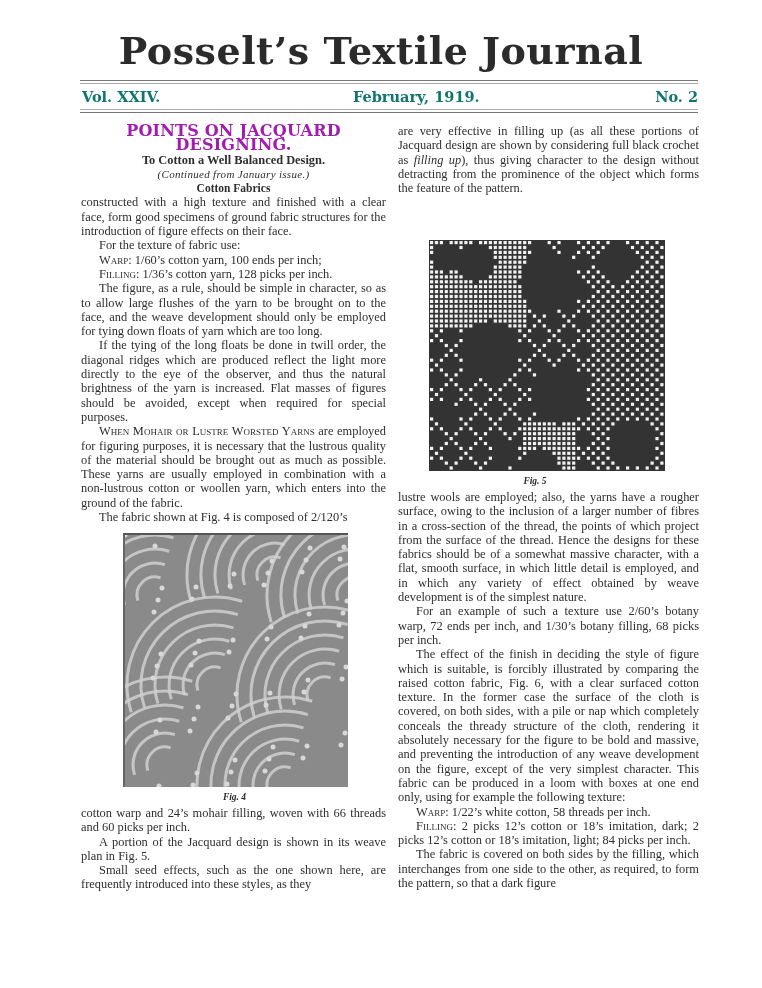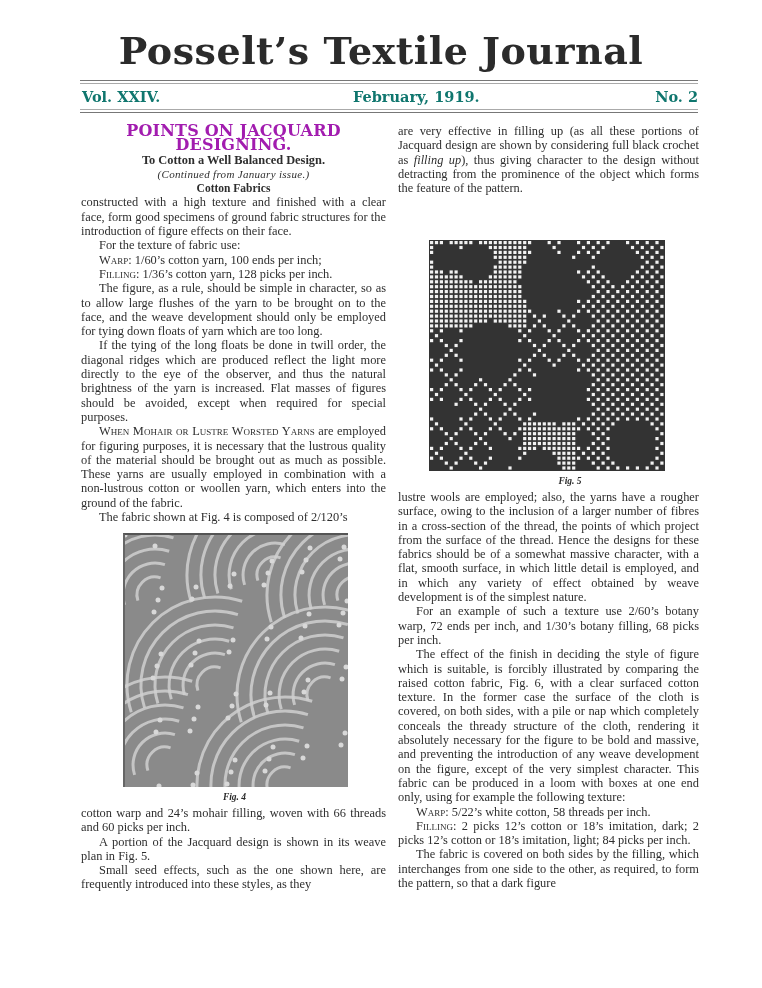--- a/index.html
+++ b/index.html
@@ -1008,22 +1008,22 @@
       <rect x="143.1" y="226.4" width="3.2" height="3.2" fill="#f2f2f2"></rect>
       <rect x="167.6" y="226.4" width="3.2" height="3.2" fill="#f2f2f2"></rect>
       <rect x="177.4" y="226.4" width="3.2" height="3.2" fill="#f2f2f2"></rect>
       <rect x="187.2" y="226.4" width="3.2" height="3.2" fill="#f2f2f2"></rect>
       <rect x="197.0" y="226.4" width="3.2" height="3.2" fill="#f2f2f2"></rect>
       <rect x="206.8" y="226.4" width="3.2" height="3.2" fill="#f2f2f2"></rect>
       <rect x="216.6" y="226.4" width="3.2" height="3.2" fill="#f2f2f2"></rect>
       <rect x="226.4" y="226.4" width="3.2" height="3.2" fill="#f2f2f2"></rect>
     </svg>
 </div>
-<div class="cap" style="left:452px; top:476px; width:236px;">Fig. 5</div>
+<div class="cap" style="left:417px; top:476px; width:236px;">Fig. 5</div>
 
 <div class="col" style="left:398px; top:490px; width:301px;">
   <p>lustre wools are employed; also, the yarns have a rougher surface, owing to the inclusion of a larger number of fibres in a cross-section of the thread, the points of which project from the surface of the thread. Hence the designs for these fabrics should be of a somewhat massive character, with a flat, smooth surface, in which little detail is employed, and in which any variety of effect obtained by weave development is of the simplest nature.</p>
   <p class="ind">For an example of such a texture use 2/60’s botany warp, 72 ends per inch, and 1/30’s botany filling, 68 picks per inch.</p>
   <p class="ind">The effect of the finish in deciding the style of figure which is suitable, is forcibly illustrated by comparing the raised cotton fabric, Fig. 6, with a clear surfaced cotton texture.  In the former case the surface of the cloth is covered, on both sides, with a pile or nap which completely conceals the thready structure of the cloth, rendering it absolutely necessary for the figure to be bold and massive, and preventing the introduction of any weave development on the figure, except of the very simplest character.  This fabric can be produced in a loom with boxes at one end only, using for example the following texture:</p>
-  <p class="ind"><span class="sc">Warp</span><span>:  5/22’s white cotton, 58 threads per inch.</span></p>
+  <p class="ind"><span class="sc">Warp</span><span>:  1/22’s white cotton, 58 threads per inch.</span></p>
   <p class="ind"><span class="sc">Filling</span><span>:  2 picks 12’s cotton or 18’s imitation, dark; 2 picks 12’s cotton or 18’s imitation, light; 84 picks per inch.</span></p>
   <p class="ind">The fabric is covered on both sides by the filling, which interchanges from one side to the other, as required, to form the pattern, so that a dark figure</p>
 </div>
 
 </body></html>

